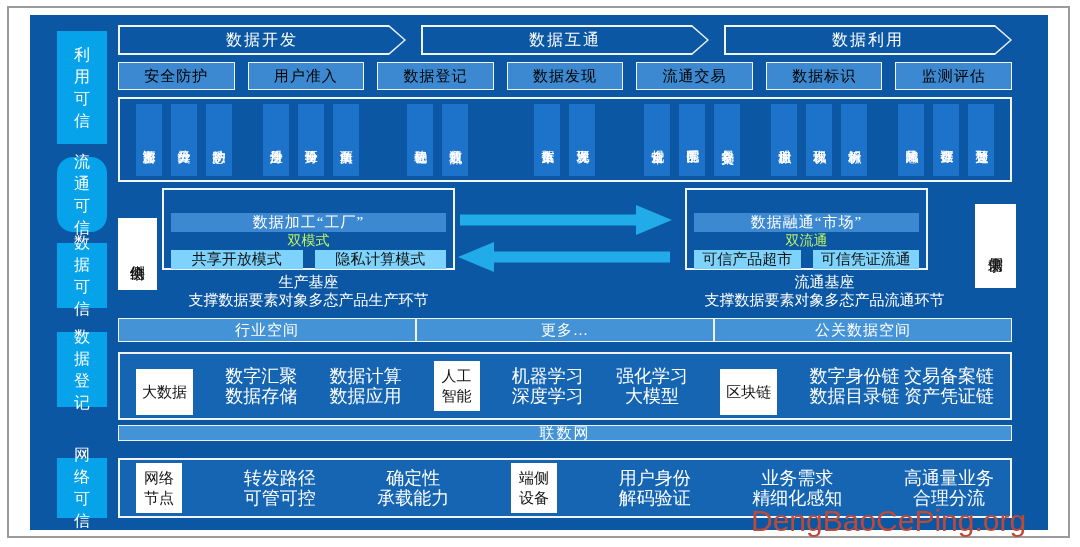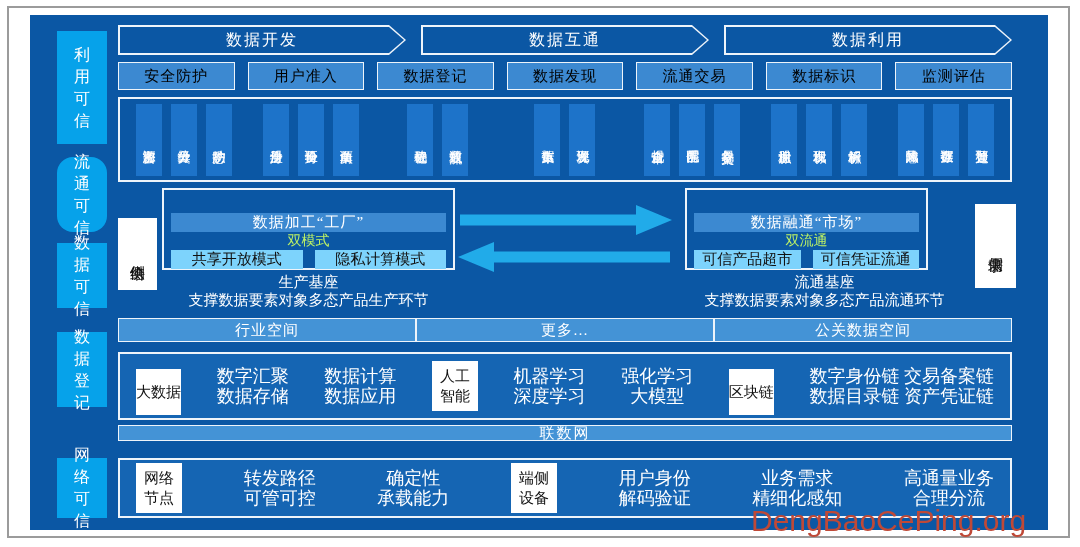--- a/index.html
+++ b/index.html
@@ -60,21 +60,21 @@
   .sprow{display:flex; height:24px;}
   .spbox{flex:1; background:var(--boxLight); border:1px solid var(--bd); color:#fff;
          font-size:15px; display:flex; align-items:center; justify-content:center; letter-spacing:1px;}
   
   .cont{border:2px solid var(--bd); background:var(--fill); display:flex;
         align-items:center; justify-content:space-between; padding:0 16px; color:#fff;}
   .titem{text-align:center; font-size:18px; line-height:20px;}
   .whitecard{background:#fff; color:#111; text-align:center; font-size:15px;
              line-height:20px; padding:5px 8px; display:flex; flex-direction:column;
              align-items:center; justify-content:center;}
-  .one-line{padding:13px 0;margin-top:12px;}
+  .one-line{padding:13px 6px;margin-top:12px;}
   .banner{height:16px; background:var(--boxLight); border:1px solid var(--bd); color:#fff;
           font-size:15px; display:flex; align-items:center; justify-content:center; letter-spacing:2px;}
   .watermark{position:absolute; left:751px; top:504px; font-family:"Liberation Sans","DejaVu Sans",sans-serif;
              font-size:30px; color:var(--wm); z-index:5;}
 </style>
 </head>
 <body>
 
 <div class="frame"></div>
 

